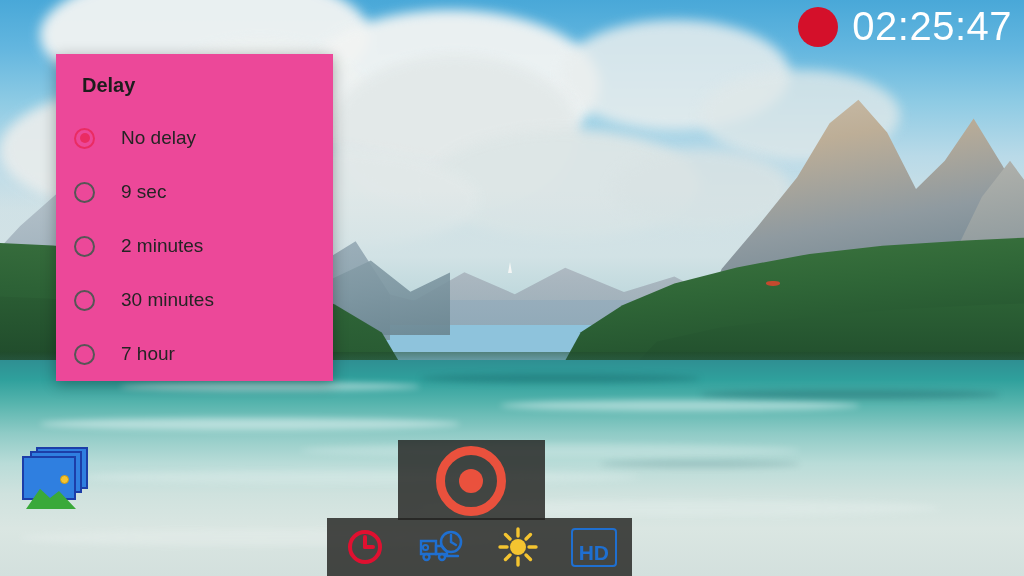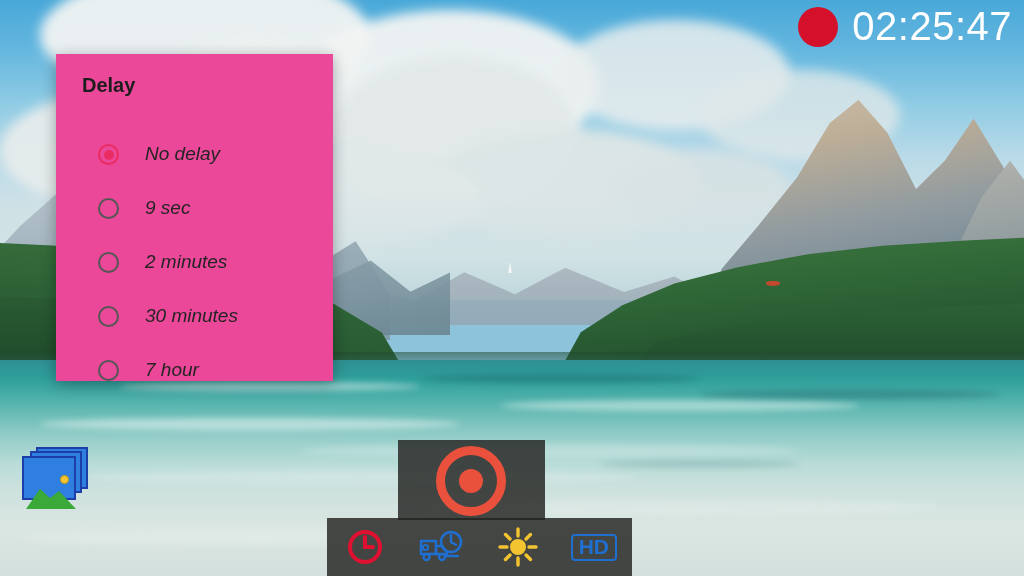--- a/index.html
+++ b/index.html
@@ -69,38 +69,38 @@
   
   .rec-wrap{position:absolute;right:12px;top:4px;display:flex;align-items:center;gap:14px;}
   .rec-dot{width:40px;height:40px;border-radius:50%;background:#d4102a;}
   .rec-time{font-size:40px;color:#ffffff;letter-spacing:.5px;font-family:"Liberation Sans",sans-serif;}
 
   
   .dialog{position:absolute;left:56px;top:54px;width:277px;height:327px;background:#ec4899;
           box-shadow:0 3px 14px rgba(0,0,0,.32);}
   .dlg-title{position:absolute;left:26px;top:20px;font-size:20px;font-weight:bold;color:#1d1d1d;}
   .opts{position:absolute;left:0;top:57px;width:100%;}
-  .opt{display:flex;align-items:flex-end;height:54px;padding-left:42px;box-sizing:border-box;cursor:default;font-style:italic;}
+  .opt{display:flex;align-items:center;height:54px;padding-left:18px;box-sizing:border-box;cursor:default;}
   .radio{width:21px;height:21px;border-radius:50%;border:2px solid #565656;box-sizing:border-box;flex:0 0 auto;
          display:flex;align-items:center;justify-content:center;}
   .radio.on{border-color:#ea2c63;}
   .radio.on::after{content:"";width:10px;height:10px;border-radius:50%;background:#ea2c63;}
   .opt-label{margin-left:26px;font-size:19px;color:#242424;}
 
   
   .panel-top{position:absolute;left:398px;top:440px;width:147px;height:80px;background:rgba(34,34,32,.82);}
   .panel-bot{position:absolute;left:327px;top:518px;width:305px;height:58px;background:rgba(34,34,32,.82);}
   .rec-btn{position:absolute;left:436px;top:446px;width:70px;height:70px;border-radius:50%;
            border:9px solid #ea513d;box-sizing:border-box;display:flex;align-items:center;justify-content:center;}
   .rec-btn::after{content:"";width:24px;height:24px;border-radius:50%;background:#ea513d;}
   .tools{position:absolute;left:327px;top:518px;width:305px;height:58px;display:flex;align-items:center;}
   .tool{flex:1;display:flex;align-items:center;justify-content:center;height:100%;}
 
   .hd{border:2px solid #1f6fd0;border-radius:4px;color:#1f6fd0;font-size:21px;font-weight:bold;
-      padding:0 6px 2px;letter-spacing:0px;line-height:1;}
+      padding:12px 6px 2px;letter-spacing:0px;line-height:1;}
 
   
   .gallery{position:absolute;left:22px;top:447px;width:70px;height:56px;}
   .gframe{position:absolute;border:2px solid #1c3ea8;background:#2f7fe0;box-sizing:border-box;}
   .g3{left:14px;top:0px;width:52px;height:42px;}
   .g2{left:8px;top:4px;width:52px;height:42px;}
   .g1{left:0px;top:9px;width:54px;height:44px;}
   .gsun{position:absolute;left:36px;top:17px;width:9px;height:9px;border-radius:50%;background:#f4c430;
         border:1px solid #c79a18;box-sizing:border-box;}
   .gmtn{position:absolute;left:2px;top:22px;width:50px;height:29px;background:#3aa93a;

